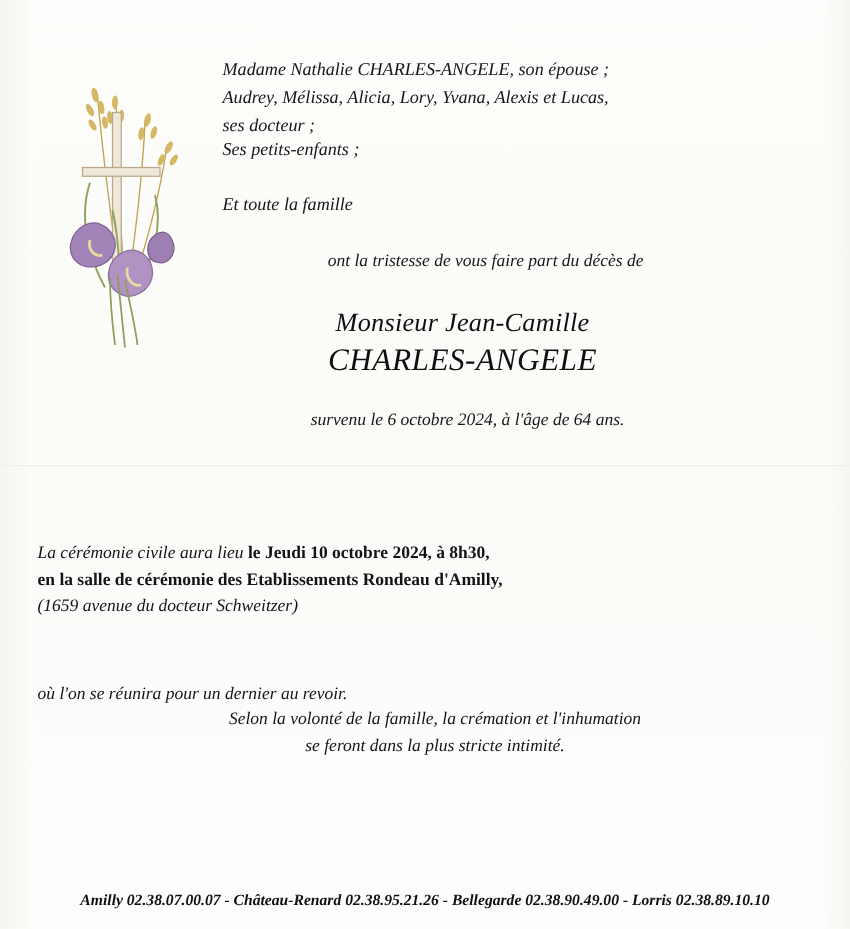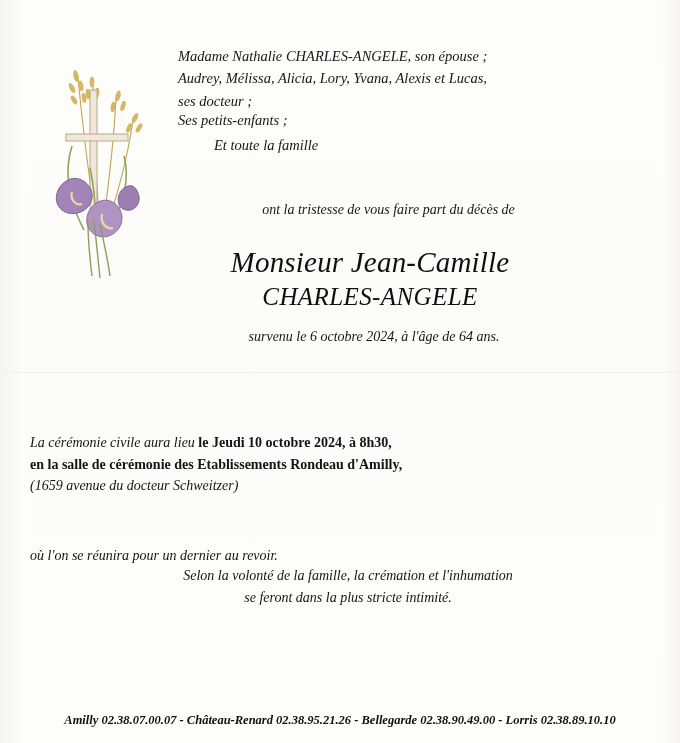--- a/index.html
+++ b/index.html
@@ -69,25 +69,24 @@
     position: absolute;
     left: 178px;
     top: 112px;
     font-style: italic;
     font-size: 14.5px;
     color: #17171b;
   }
   .allfamily {
     position: absolute;
     left: 178px;
-    top: 137px;
+    top: 156px;
     font-style: italic;
     font-size: 14.5px;
     color: #17171b;
-    margin-left: 36px;
   }
 
   .announce {
     position: absolute;
     left: 0;
     right: 0;
     top: 202px;
     text-align: center;
     font-style: italic;
     font-size: 14px;
@@ -98,21 +97,21 @@
 
   .deceased {
     position: absolute;
     left: 0;
     right: 0;
     top: 246px;
     text-align: center;
     padding-left: 60px;
   }
   .deceased .name1 {
-    font-size: 29px;
+    font-size: 21px;
     font-style: italic;
     letter-spacing: 0.2px;
     color: #101014;
   }
   .deceased .name2 {
     font-size: 25px;
     font-style: italic;
     letter-spacing: 0.4px;
     color: #101014;
     margin-top: 4px;

